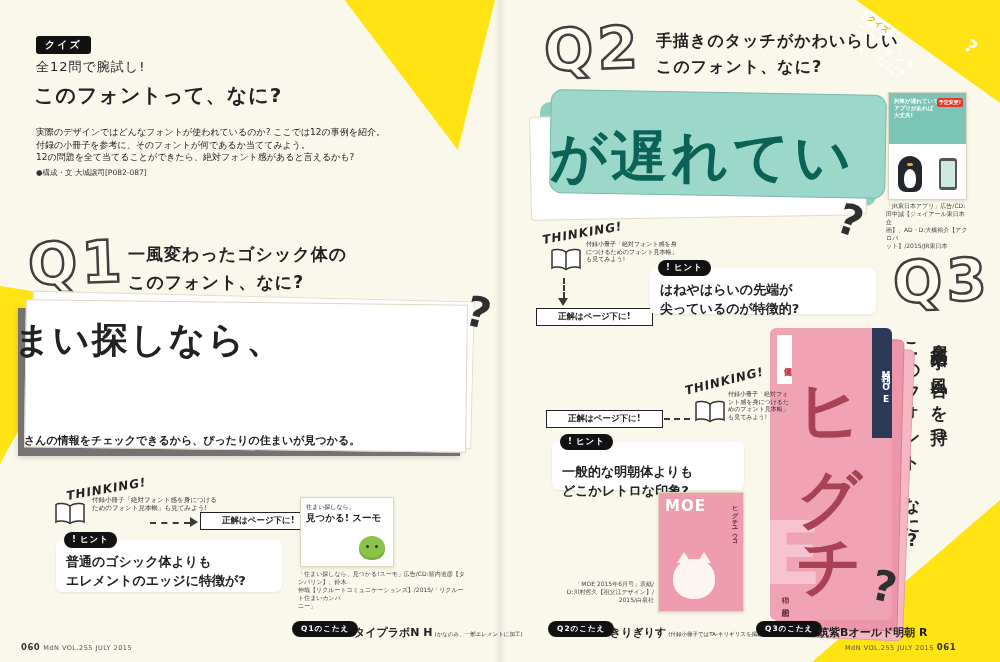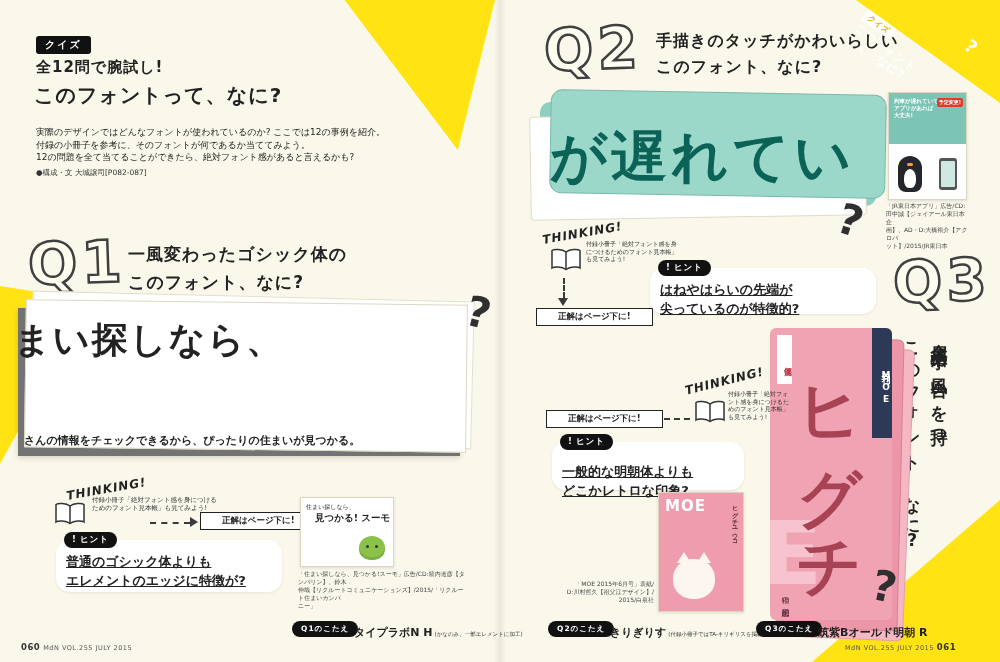--- a/index.html
+++ b/index.html
@@ -8,21 +8,21 @@
     position:relative;width:1000px;height:662px;margin:0 auto;
     background:#faf8ea;overflow:hidden;color:var(--ink);
     font-family:"DejaVu Sans","Liberation Sans",sans-serif;
   }
   .abs{position:absolute;}
   .fold{left:494px;top:0;width:12px;height:662px;
     background:linear-gradient(to right,rgba(0,0,0,0),rgba(0,0,0,0.07),rgba(0,0,0,0));}
   
   .quiz-badge{background:#111;color:#fff;font-size:10px;font-weight:700;
     padding:2px 9px;border-radius:3px;letter-spacing:2px;}
-  .subtitle{font-size:15px;font-weight:700;letter-spacing:1px;text-align:right;}
+  .subtitle{font-size:13px;font-weight:400;letter-spacing:1px;text-align:right;}
   .page-title{font-size:20px;font-weight:800;letter-spacing:1px;}
   .intro{font-size:9px;line-height:12.5px;color:#222;}
   .credit{font-size:7.5px;color:#333;}
   .q-label{font-size:58px;font-weight:800;letter-spacing:4px;color:#fffdf0;
     -webkit-text-stroke:2.5px #404040;transform:rotate(-2deg);line-height:1;}
   .q-question{font-size:17px;font-weight:800;line-height:28px;letter-spacing:1px;}
   .qmark{font-size:42px;font-weight:800;color:#2f2f2f;line-height:1;}
   .thinking{font-size:12px;font-weight:800;font-style:italic;letter-spacing:1px;
     transform:rotate(-10deg);color:#222;}
   
@@ -31,21 +31,21 @@
     padding:2px 21px;white-space:nowrap;}
   .arrow-h{height:0;border-top:2px dashed #3a3a3a;}
   .arrow-v{width:0;border-left:2px dashed #3a3a3a;}
   .head-right{width:0;height:0;border-left:8px solid #3a3a3a;
     border-top:5px solid transparent;border-bottom:5px solid transparent;}
   .head-left{width:0;height:0;border-right:8px solid #3a3a3a;
     border-top:5px solid transparent;border-bottom:5px solid transparent;}
   .head-down{width:0;height:0;border-top:8px solid #3a3a3a;
     border-left:5px solid transparent;border-right:5px solid transparent;}
   
-  .hint-box{background:#fff;border-radius:14px;box-shadow:0 1px 3px rgba(0,0,0,.08);text-decoration:underline;}
+  .hint-box{background:#fff;border-radius:6px;box-shadow:0 1px 3px rgba(0,0,0,.08);}
   .hint-label{position:absolute;top:-8px;left:8px;background:#111;color:#fff;
     font-size:8.5px;font-weight:700;border-radius:9px;padding:2px 8px;letter-spacing:1px;}
   .hint-ic{display:inline-block;margin-right:3px;font-weight:900;}
   .hint-text{font-size:13px;font-weight:800;line-height:19px;padding:12px 8px 0 10px;}
   
   .q1-card{background:#737373;box-shadow:0 2px 6px rgba(0,0,0,.15);z-index:0;}
   .q1-card::before{content:"";position:absolute;inset:0;background:#fff;
     border:1px solid #ddd8c4;transform:translate(7px,-6px) rotate(.7deg);z-index:-1;}
   .q1-card::after{content:"";position:absolute;inset:0;background:#fff;
     border:1px solid #e4dfcb;transform:translate(13px,-12px) rotate(1.4deg);z-index:-2;}
@@ -181,21 +181,21 @@
       <span class="hint-ic">!</span><span>ヒント</span>
     </div>
     <div class="hint-text">
       <div>普通のゴシック体よりも</div>
       <div>エレメントのエッジに特徴が?</div>
     </div>
   </div>
 
   <div class="abs thumb" style="left:300px;top:497px;width:92px;height:68px;">
     <div style="font-size:6px;margin:5px 0 0 5px;">住まい探しなら、</div>
-    <div style="font-size:9.5px;font-weight:800;margin-left:14px;">見つかる! スーモ</div>
+    <div style="font-size:9.5px;font-weight:800;margin-left:5px;">見つかる! スーモ</div>
     <div class="suumo-char"></div>
   </div>
   <div class="abs caption" style="left:298px;top:570px;width:170px;">
     <div>「住まい探しなら、見つかる!スーモ」広告/CD:箭内道彦【タンバリン】、鈴木</div>
     <div>伸哉【リクルートコミュニケーションズ】/2015/「リクルート住まいカンパ</div>
     <div>ニー」</div>
   </div>
 
   <div class="abs q-label" style="left:544px;top:20px;">Q2</div>
   <div class="abs q-question" style="left:656px;top:28px;font-size:16px;line-height:26px;">

